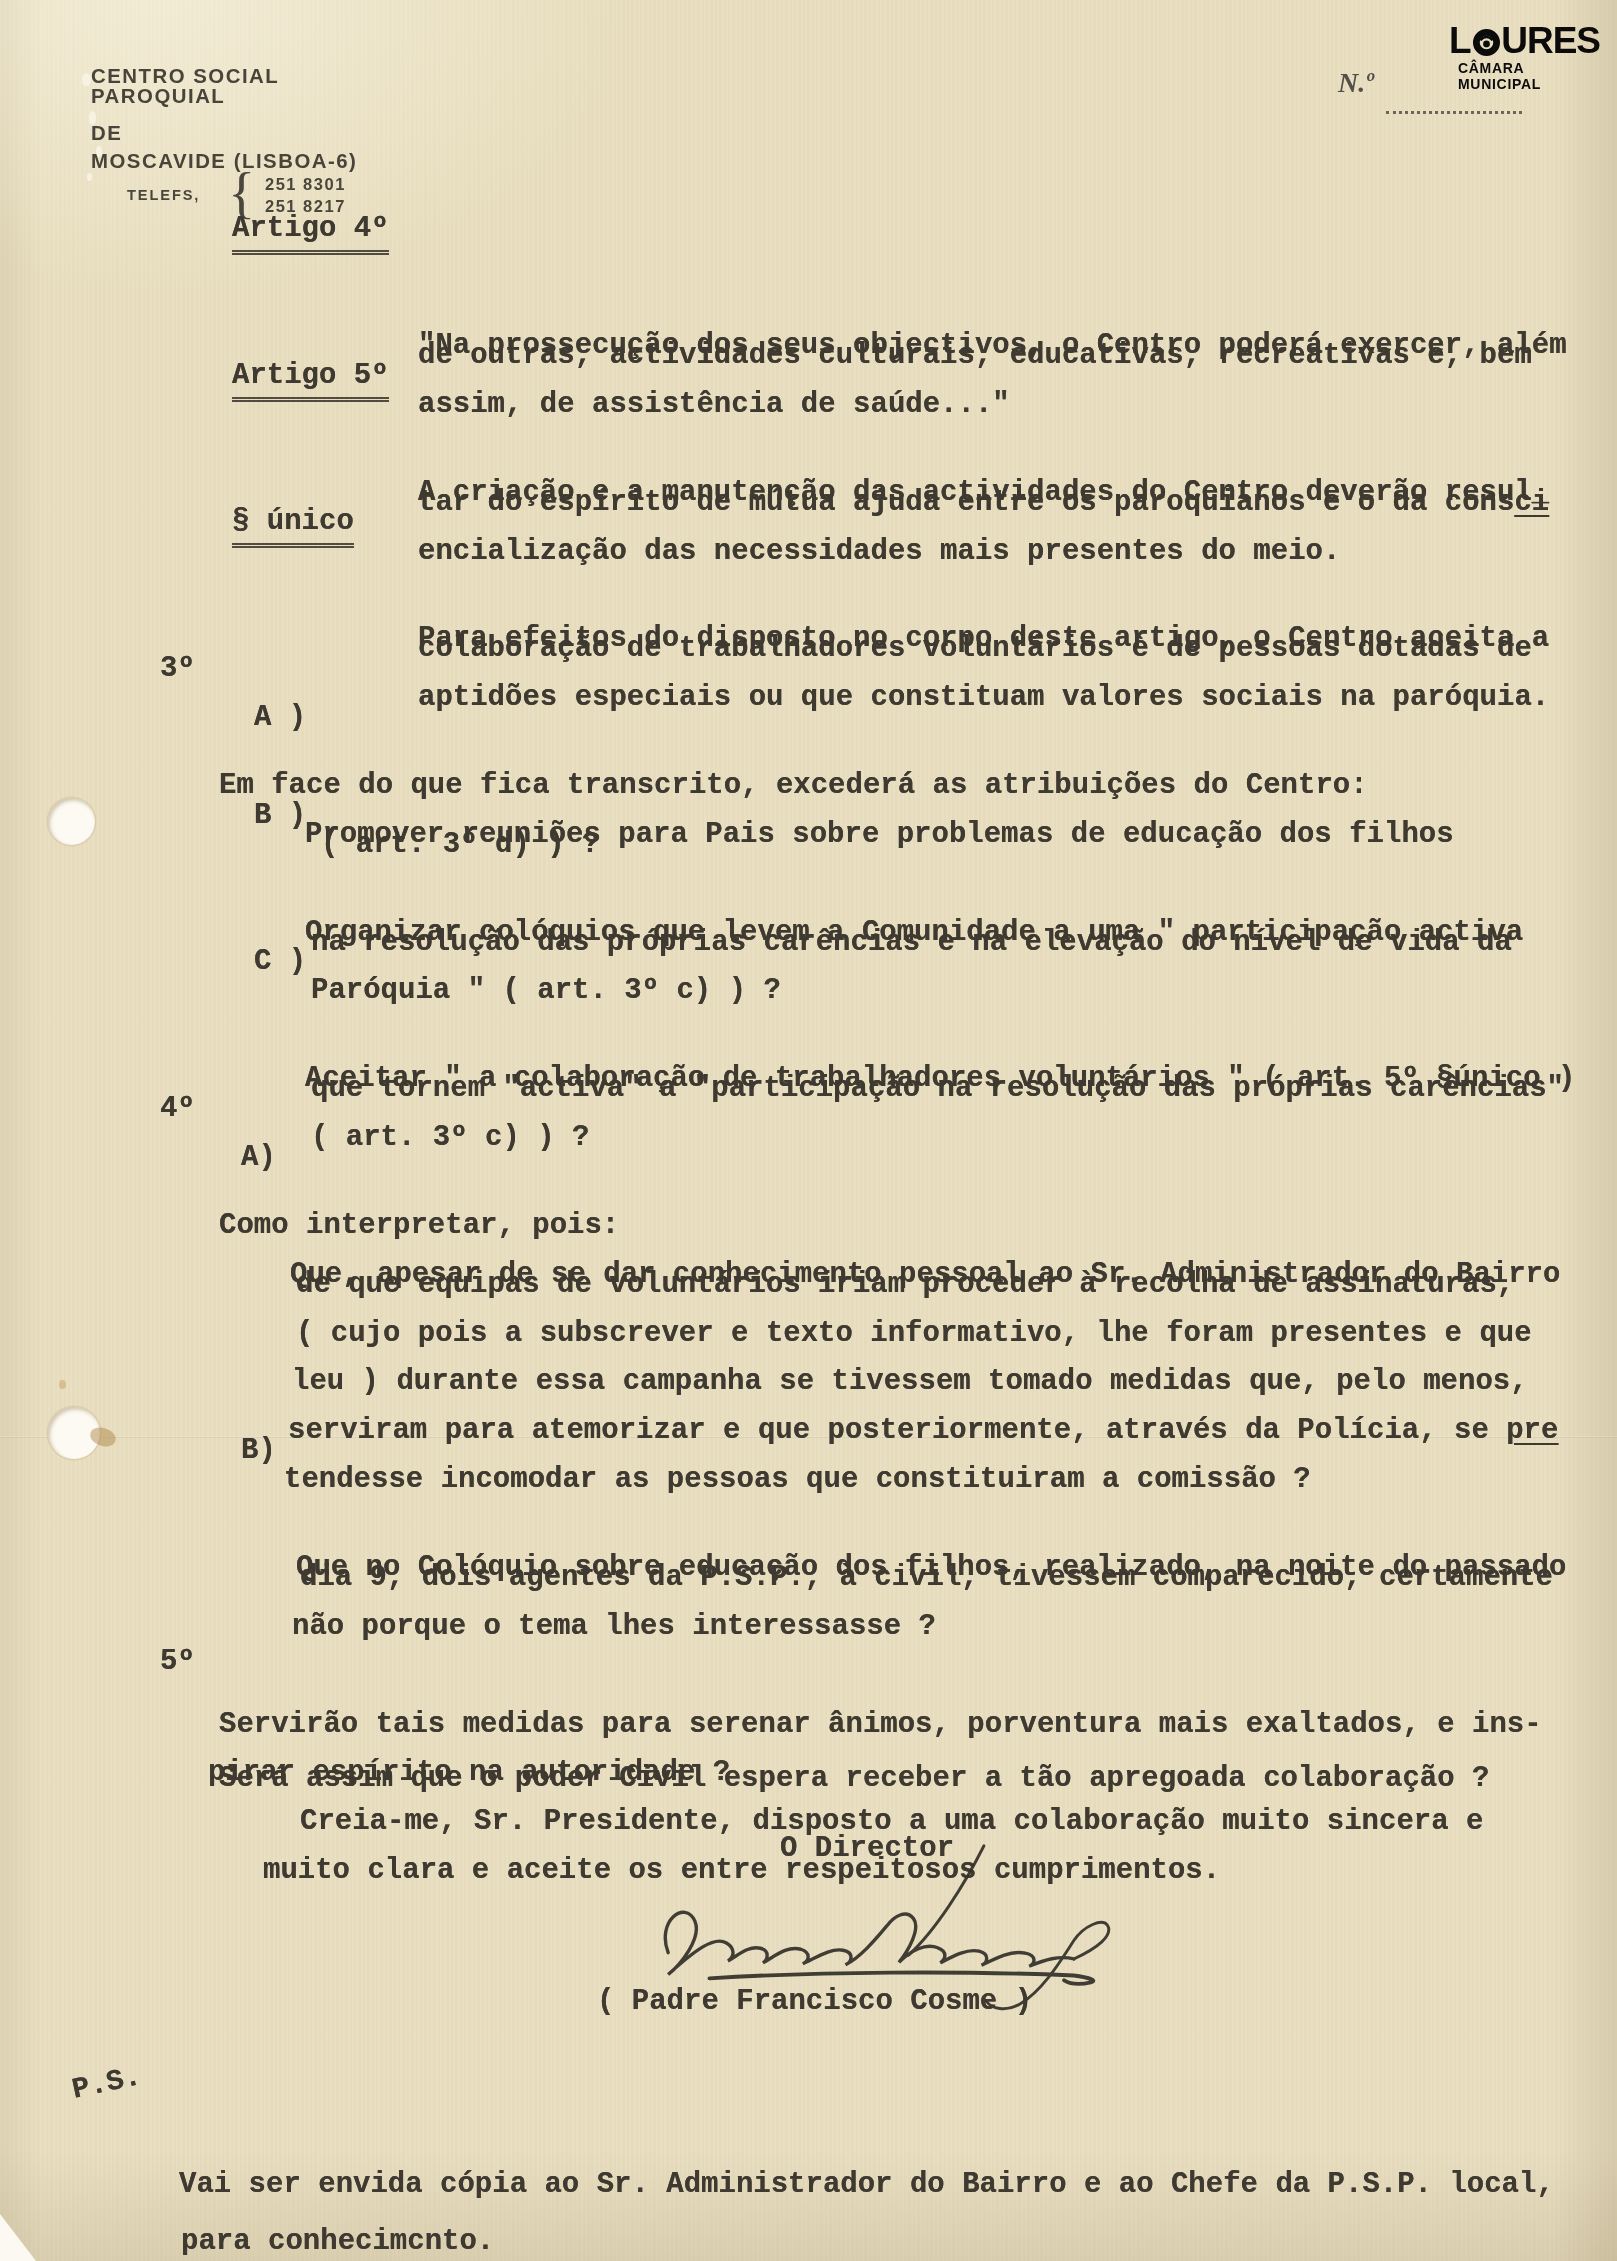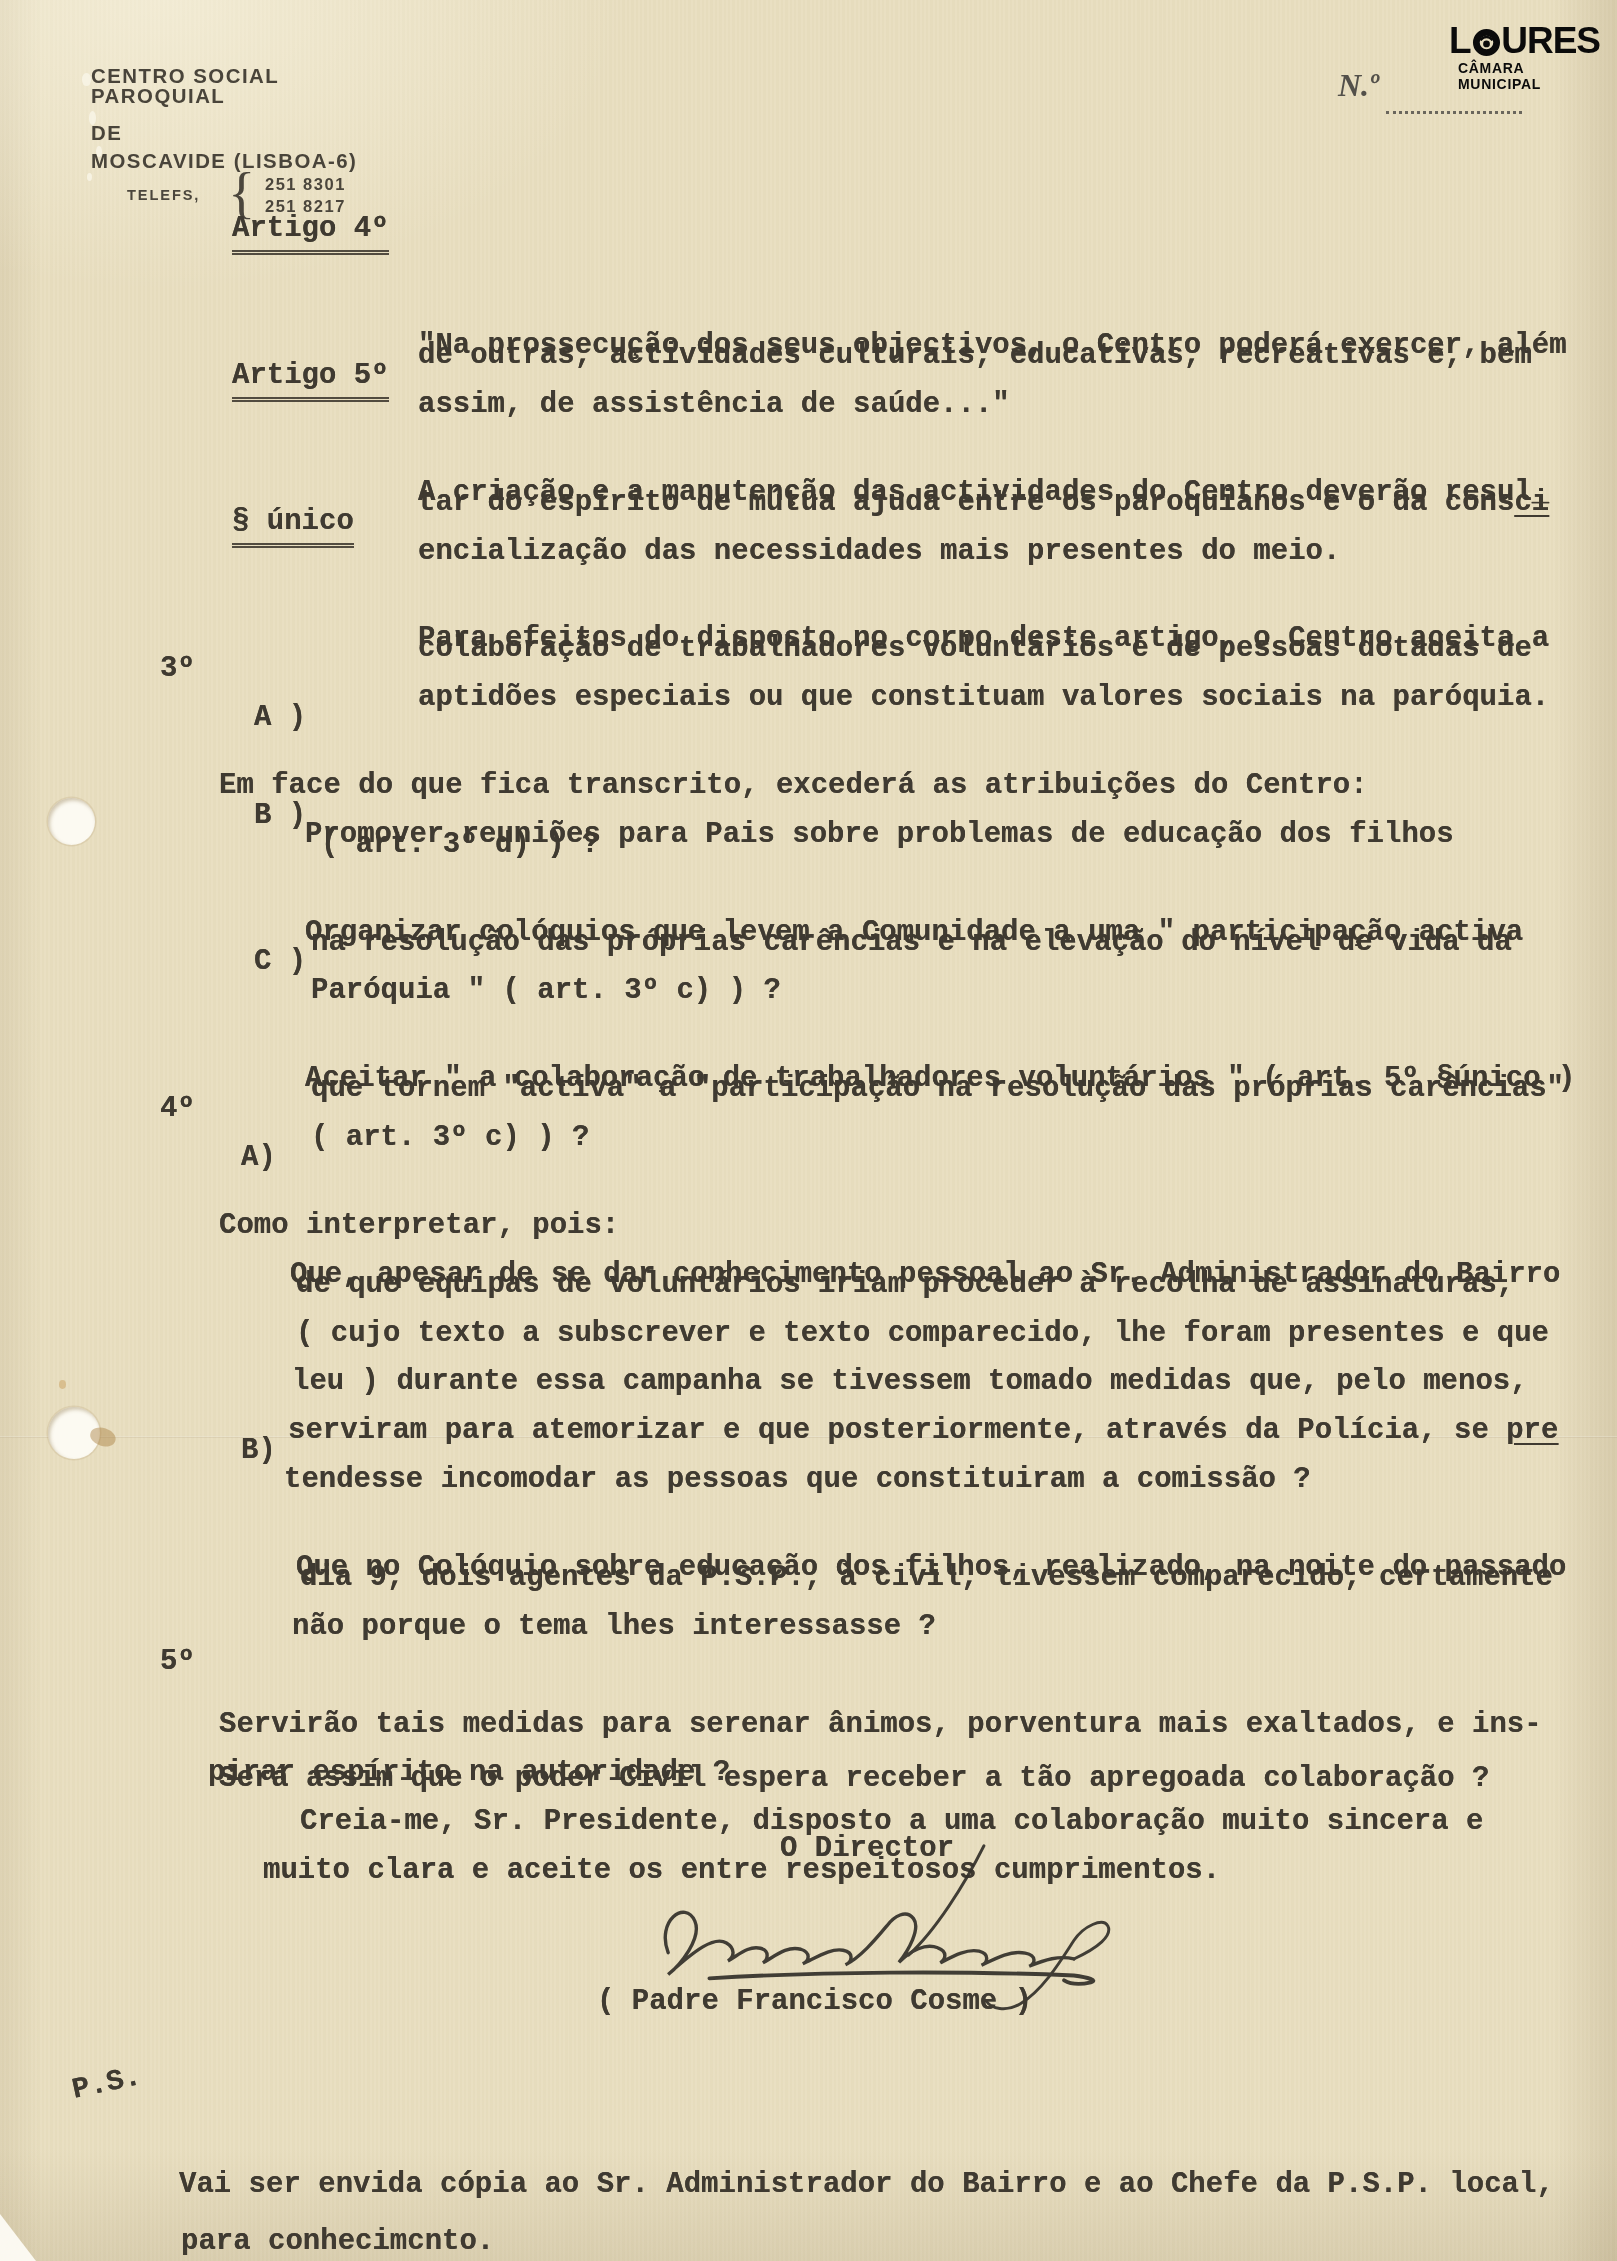--- a/index.html
+++ b/index.html
@@ -31,21 +31,21 @@
   
   .lh-line{position:absolute;left:91px;color:#49443a;font-weight:bold;font-size:20.4px;
     letter-spacing:1.5px;font-family:"Liberation Sans",sans-serif;white-space:pre;}
   .telefs-label{position:absolute;left:127px;top:187px;color:#4b463c;font-weight:bold;
     font-size:14.6px;letter-spacing:1.9px;}
   .brace{position:absolute;left:228px;top:164px;color:#4b463c;font-size:57px;font-weight:400;
     font-family:"Liberation Serif",serif;line-height:1;}
   .phone{position:absolute;left:265px;color:#4b463c;font-weight:bold;font-size:16.5px;letter-spacing:1.5px;}
 
   
-  .numero{position:absolute;left:1338px;top:67px;color:#53504a;font-size:32px;font-weight:bold;
+  .numero{position:absolute;left:1338px;top:67px;color:#53504a;font-size:28px;font-weight:bold;
     font-style:italic;font-family:"Liberation Serif",serif;}
   .dotline{position:absolute;left:1386px;top:95px;width:136px;height:15.6px;
     border-bottom:3.4px dotted #55524c;opacity:.85;}
   .logo{position:absolute;left:1458px;top:22.4px;width:142px;display:flex;flex-direction:column;
     align-items:flex-end;color:#0b0b0b;}
   .logo-row{display:flex;align-items:flex-end;font-family:"Liberation Sans",sans-serif;
     font-weight:900;font-size:37px;letter-spacing:-1px;line-height:1;color:#0b0b0b;}
   .logo-row svg{margin:0 0.5px 2.9px 1px;}
   .logo-sub{font-size:14px;font-weight:800;letter-spacing:0.7px;margin-top:1px;margin-right:13.6px;
     color:#0b0b0b;}
@@ -171,21 +171,21 @@
     <span class="txt" style="padding-left:219px;"><span>Como interpretar, pois:</span></span>
   </div>
   <div class="line" style="top:1138px;">
     <span class="lbl" style="left:241px;">A)</span>
     <span class="txt" style="padding-left:290px;"><span>Que, apesar de se dar conhecimento pessoal ao Sr. Administrador do Bairro</span></span>
   </div>
   <div class="line" style="top:1187px;">
     <span class="txt" style="padding-left:296px;"><span>de que equipas de voluntários iriam proceder à recolha de assinaturas,</span></span>
   </div>
   <div class="line" style="top:1236px;">
-    <span class="txt" style="padding-left:296px;"><span>( cujo texto a subscrever e texto comparecido, lhe foram presentes e que</span></span>
+    <span class="txt" style="padding-left:296px;"><span>( cujo pois a subscrever e texto informativo, lhe foram presentes e que</span></span>
   </div>
   <div class="line" style="top:1284px;">
     <span class="txt" style="padding-left:292px;"><span>leu ) durante essa campanha se tivessem tomado medidas que, pelo menos,</span></span>
   </div>
   <div class="line" style="top:1333px;">
     <span class="txt" style="padding-left:288px;"><span>serviram para atemorizar e que posteriormente, através da Polícia, se </span><span class="tailu">pre</span></span>
   </div>
   <div class="line" style="top:1382px;">
     <span class="txt" style="padding-left:284px;"><span>tendesse incomodar as pessoas que constituiram a comissão ?</span></span>
   </div>

